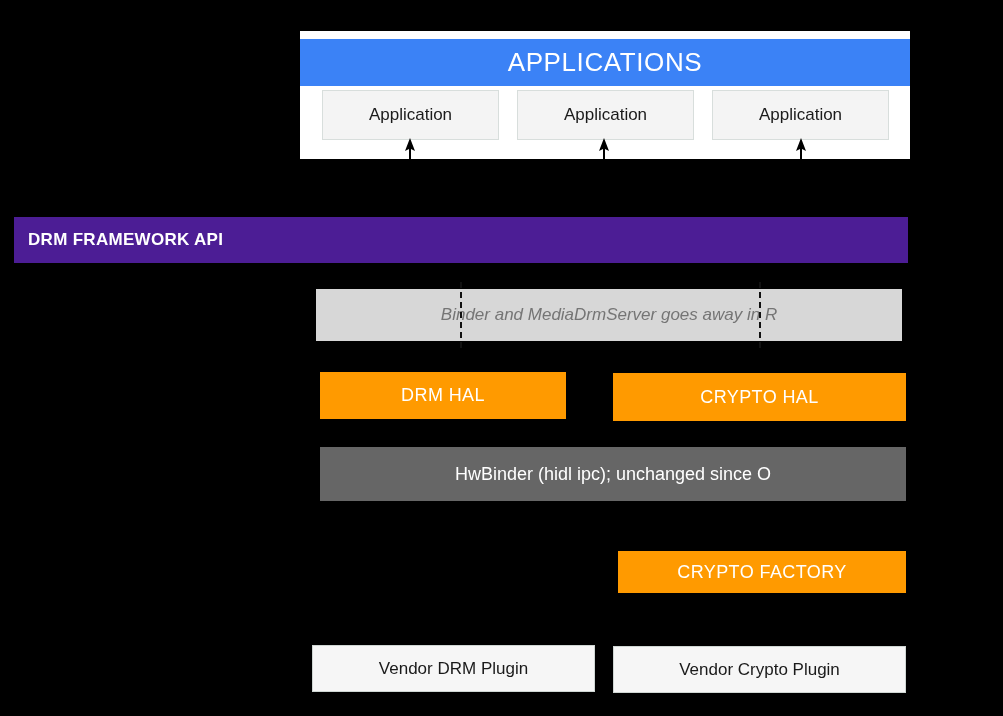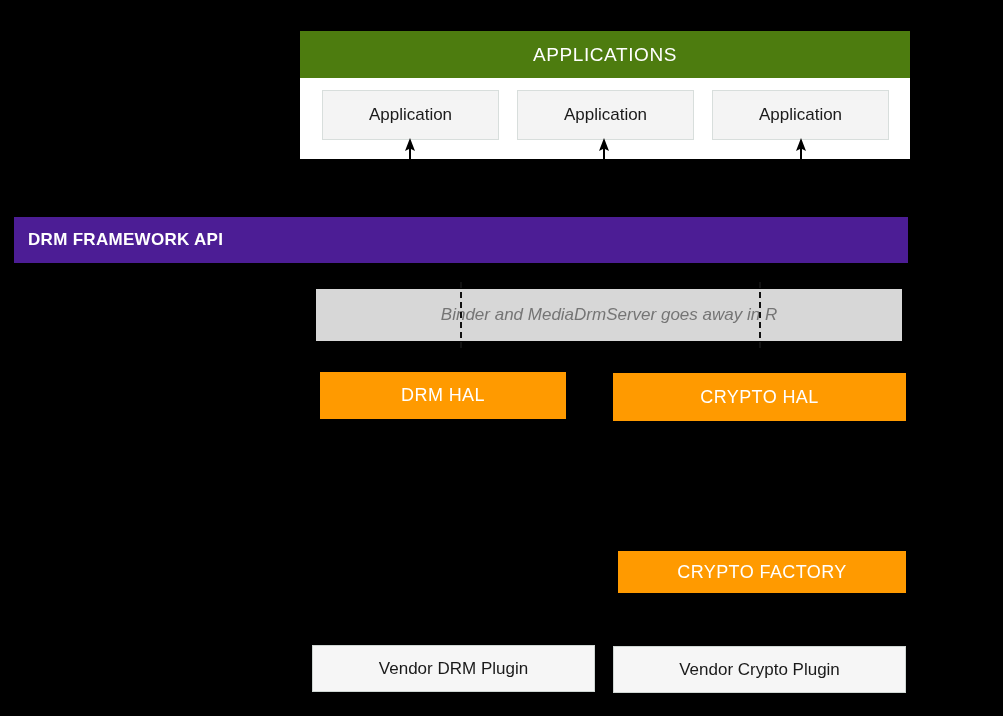--- a/index.html
+++ b/index.html
@@ -28,26 +28,26 @@
     position: absolute;
     left: 300px;
     top: 31px;
     width: 610px;
     height: 128px;
     background: #ffffff;
     box-sizing: border-box;
   }
   .apps-header {
     position: absolute;
-    left: 0; top: 0;
+    left: 0; top: 8px;
     width: 610px;
     height: 47px;
-    background: #4d7c0f;
-    color: #ffffff;
-    font-size: 19px;
+    background: #3b82f6;
+    color: #ffffff;
+    font-size: 26px;
     letter-spacing: 0.6px;
     display: flex;
     align-items: center;
     justify-content: center;
   }
   .app-box {
     position: absolute;
     top: 90px;
     height: 50px;
     background: #f4f4f4;
@@ -238,20 +238,23 @@
   <div class="dashed d1"></div>
   <div class="dashed d2"></div>
 
   <div class="orange-box hal-drm">
     <span>DRM HAL</span>
   </div>
   <div class="orange-box hal-crypto">
     <span>CRYPTO HAL</span>
   </div>
 
+  <div class="hwbinder-bar">
+    <span class="hwbinder-label">HwBinder (hidl ipc); unchanged since O</span>
+  </div>
 
   <div class="orange-box fac-crypto">
     <span>CRYPTO FACTORY</span>
   </div>
 
   <div class="plugin-box plug-drm">
     <span>Vendor DRM Plugin</span>
   </div>
   <div class="plugin-box plug-crypto">
     <span>Vendor Crypto Plugin</span>

